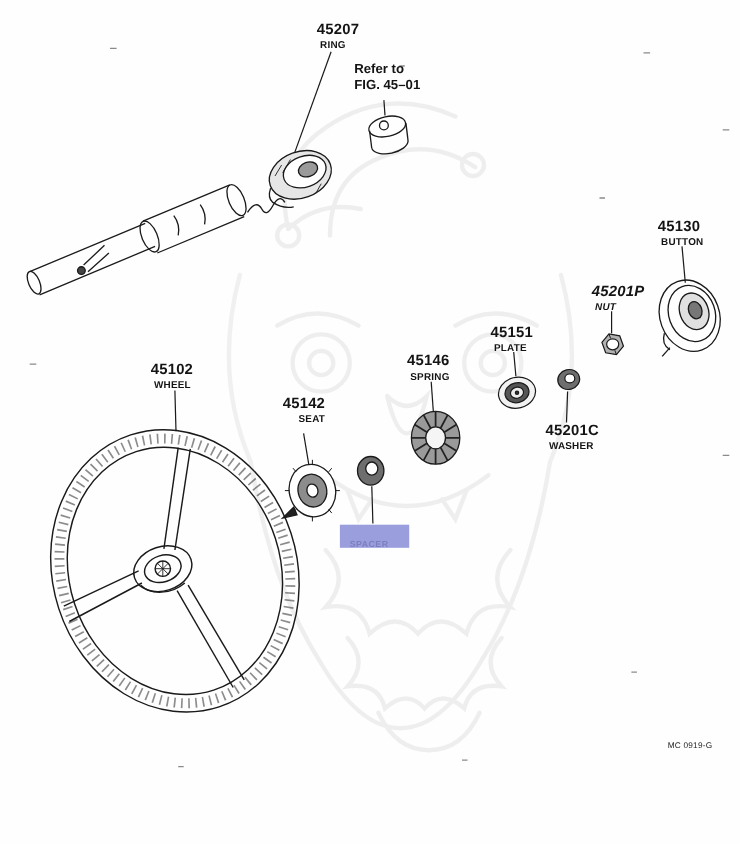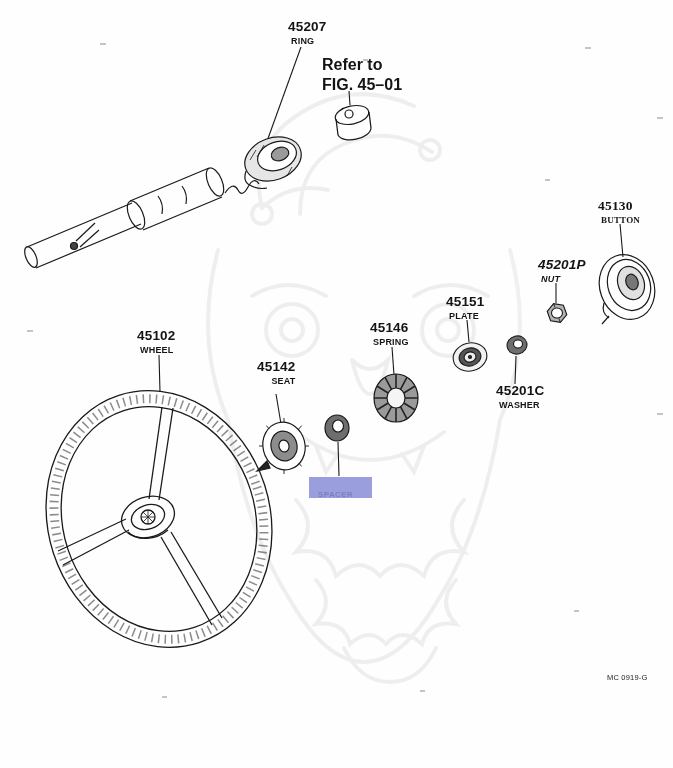--- a/index.html
+++ b/index.html
@@ -7,21 +7,21 @@
   .stage {
     position:relative; width:673px; height:768px;
     background:#fefefe; overflow:hidden;
     font-family:"Liberation Sans", sans-serif;
     color:#111;
   }
   svg.art { position:absolute; left:0; top:0; }
   .label { position:absolute; line-height:1.02; cursor:default; }
   .label .num { font-size:13.5px; font-weight:700; letter-spacing:.2px; color:#141414; }
   .label .cap { font-size:9px;  font-weight:700; letter-spacing:.2px; padding-left:3px; color:#141414; margin-top:3px; }
-  .note { position:absolute; font-size:16px; font-weight:700; line-height:1.28; color:#141414; }
+  .note { position:absolute; font-size:12px; font-weight:700; line-height:1.28; color:#141414; }
   .footer-code { position:absolute; font-size:7.5px; font-weight:400; letter-spacing:.2px; color:#222;margin-top:40px; }
   .spacer-cap {
     position:absolute; left:318px; top:490px;
     font-size:8px; font-weight:700; letter-spacing:.4px; color:#555;
     z-index:2;
     text-align:center;
   }
   .spacer-highlight {
     position:absolute; left:309px; top:477px; width:63px; height:21px;
     opacity:.82; z-index:3;
@@ -176,21 +176,21 @@
   <div class="label" style="left:288px; top:20px;">
     <div class="num">45207</div>
     <div class="cap">RING</div>
   </div>
 
   <div class="note" style="left:322px; top:55px;">
     <div>Refer to</div>
     <div>FIG. 45–01</div>
   </div>
 
-  <div class="label" style="left:598px; top:199px;font-family:Liberation Serif, serif;">
+  <div class="label" style="left:598px; top:199px;">
     <div class="num">45130</div>
     <div class="cap">BUTTON</div>
   </div>
 
   <div class="label" style="left:538px; top:258px;font-style:italic;">
     <div class="num">45201P</div>
     <div class="cap">NUT</div>
   </div>
 
   <div class="label" style="left:446px; top:295px;">

